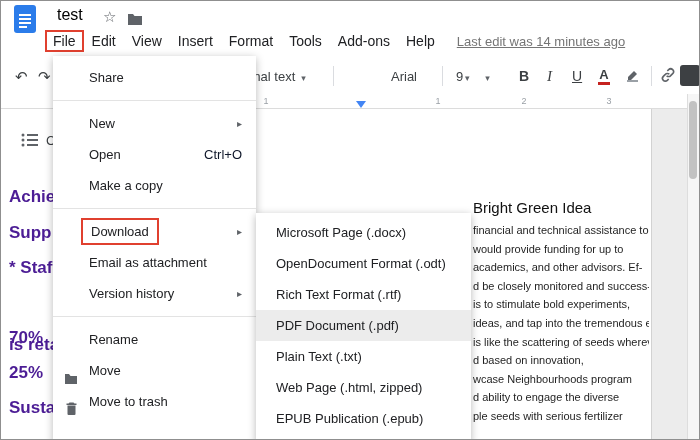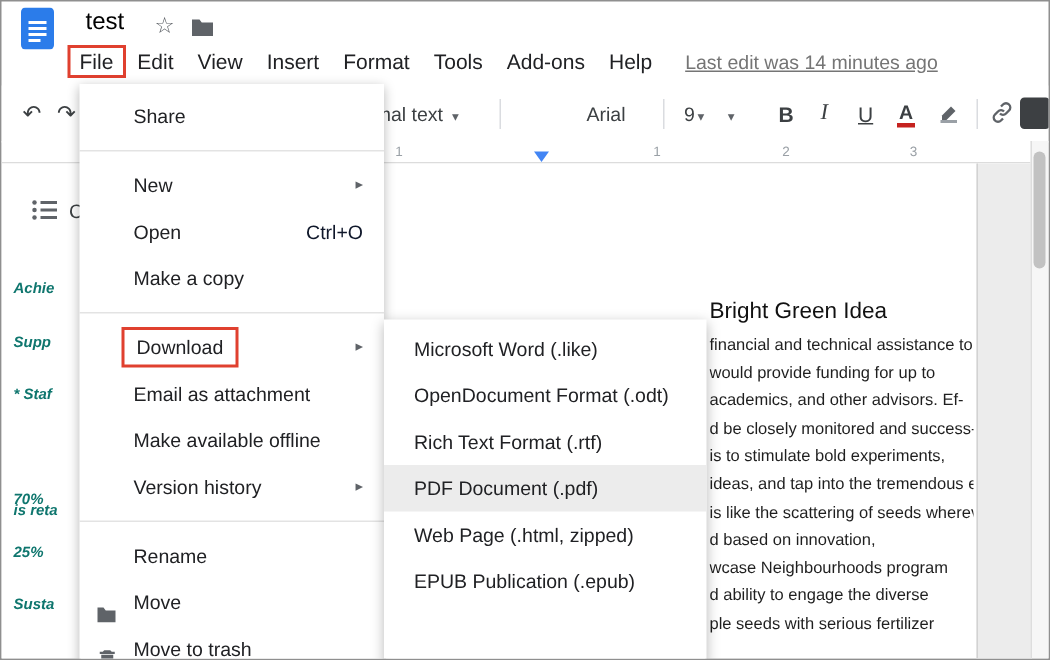--- a/index.html
+++ b/index.html
@@ -37,21 +37,21 @@
     border-left:5px solid transparent;border-right:5px solid transparent;border-top:7px solid #4285f4;}
 
   
   .content{position:absolute;left:0;top:108px;width:686px;bottom:0;background:#fff;}
   .page-right-gap{position:absolute;left:650px;top:108px;width:36px;bottom:0;background:#ececec;border-left:1px solid #d2d2d2;}
   .scroll-track{position:absolute;left:686px;top:93px;width:12px;bottom:0;background:#f6f6f6;border-left:1px solid #dddddd;}
   .scroll-thumb{position:absolute;left:688px;top:100px;width:8px;height:78px;background:#c2c2c2;border-radius:4px;z-index:5;}
 
   .outline-ic{position:absolute;left:20px;top:131px;}
   .outline-partial{position:absolute;left:45px;top:132px;font-size:13px;color:#3c4043;}
-  .ol-item{position:absolute;left:8px;font-size:10px;font-weight:600;color:#0f766e;white-space:nowrap;font-style:italic;}
+  .ol-item{position:absolute;left:8px;font-size:17px;font-weight:600;color:#4c1d95;white-space:nowrap;}
 
   .doc-title-line{position:absolute;left:472px;top:198px;font-size:15px;font-weight:500;color:#111;white-space:nowrap;}
   .doc-lines{position:absolute;left:472px;top:220px;width:176px;font-size:11px;line-height:18.6px;
              color:#1f1f1f;white-space:nowrap;overflow:hidden;}
 
   
   .file-menu{position:absolute;left:52px;top:55px;width:203px;height:400px;background:#fff;z-index:30;
              box-shadow:0 2px 8px rgba(0,0,0,.28);border-radius:0 0 4px 4px;padding-top:6px;box-sizing:border-box;}
   .mi{position:relative;height:31px;line-height:31px;font-size:13px;color:#202124;cursor:default;}
   .mi-label{position:absolute;left:36px;top:0;}
@@ -211,23 +211,20 @@
     </div>
     <div class="mdiv"></div>
     <div class="mi">
       <span class="mi-label red-box">Download</span>
       <span class="mi-arrow">▸</span>
     </div>
     <div class="mi">
       <span class="mi-label">Email as attachment</span>
     </div>
     <div class="mi">
-      <span class="mi-label">Make available offline</span>
-    </div>
-    <div class="mi">
       <span class="mi-label">Version history</span>
       <span class="mi-arrow">▸</span>
     </div>
     <div class="mdiv"></div>
     <div class="mi">
       <span class="mi-label">Rename</span>
     </div>
     <div class="mi">
       <span class="mi-icon">
         <svg width="14" height="12">
@@ -241,21 +238,22 @@
         <svg width="11" height="13">
             <path d="M1.5 3.5h8V12a1 1 0 0 1-1 1h-6a1 1 0 0 1-1-1z" fill="#5f6368"></path>
             <path d="M3.5 0.5h4l1 1h2v1.5h-10V1.5h2z" fill="#5f6368"></path>
           </svg>
       </span>
       <span class="mi-label">Move to trash</span>
     </div>
   </div>
 
   <div class="sub-menu">
-    <div class="smi">Microsoft Word (.like)</div>
+    <div class="smi">Microsoft Page (.docx)</div>
     <div class="smi">OpenDocument Format (.odt)</div>
     <div class="smi">Rich Text Format (.rtf)</div>
     <div class="smi hovered">PDF Document (.pdf)</div>
+    <div class="smi">Plain Text (.txt)</div>
     <div class="smi">Web Page (.html, zipped)</div>
     <div class="smi">EPUB Publication (.epub)</div>
   </div>
 
 </div>
 
 </body></html>

